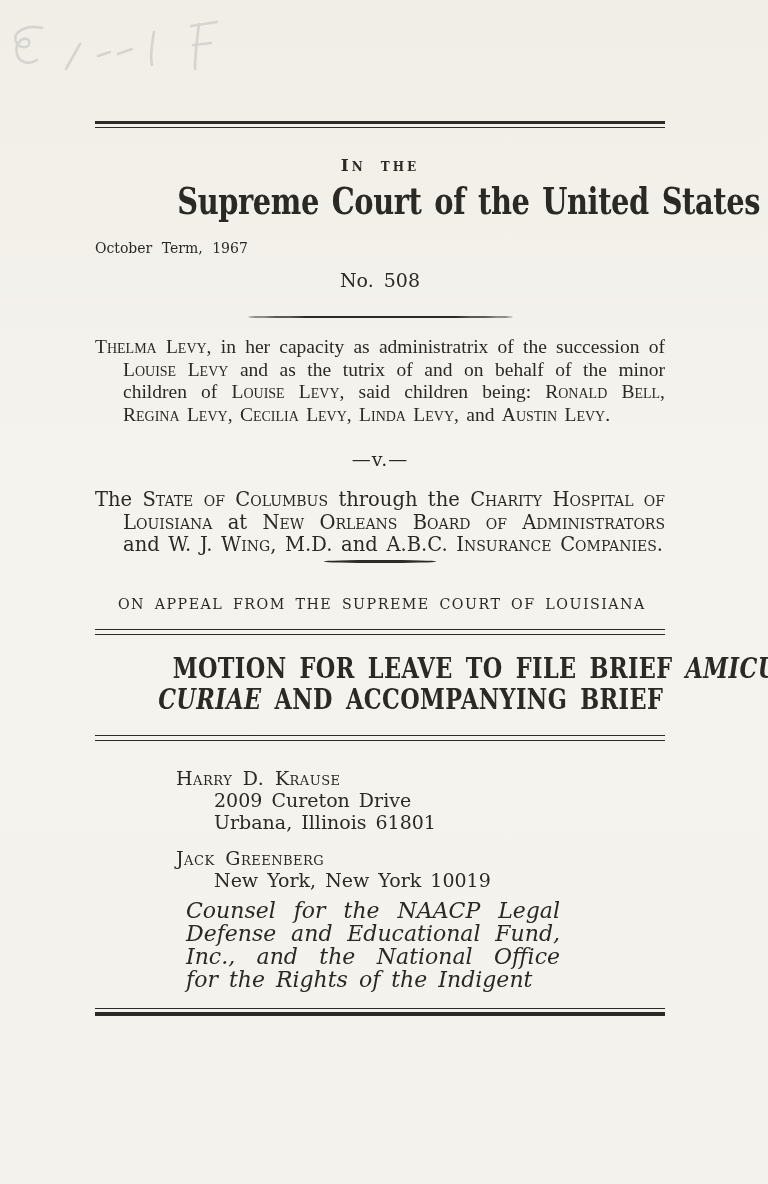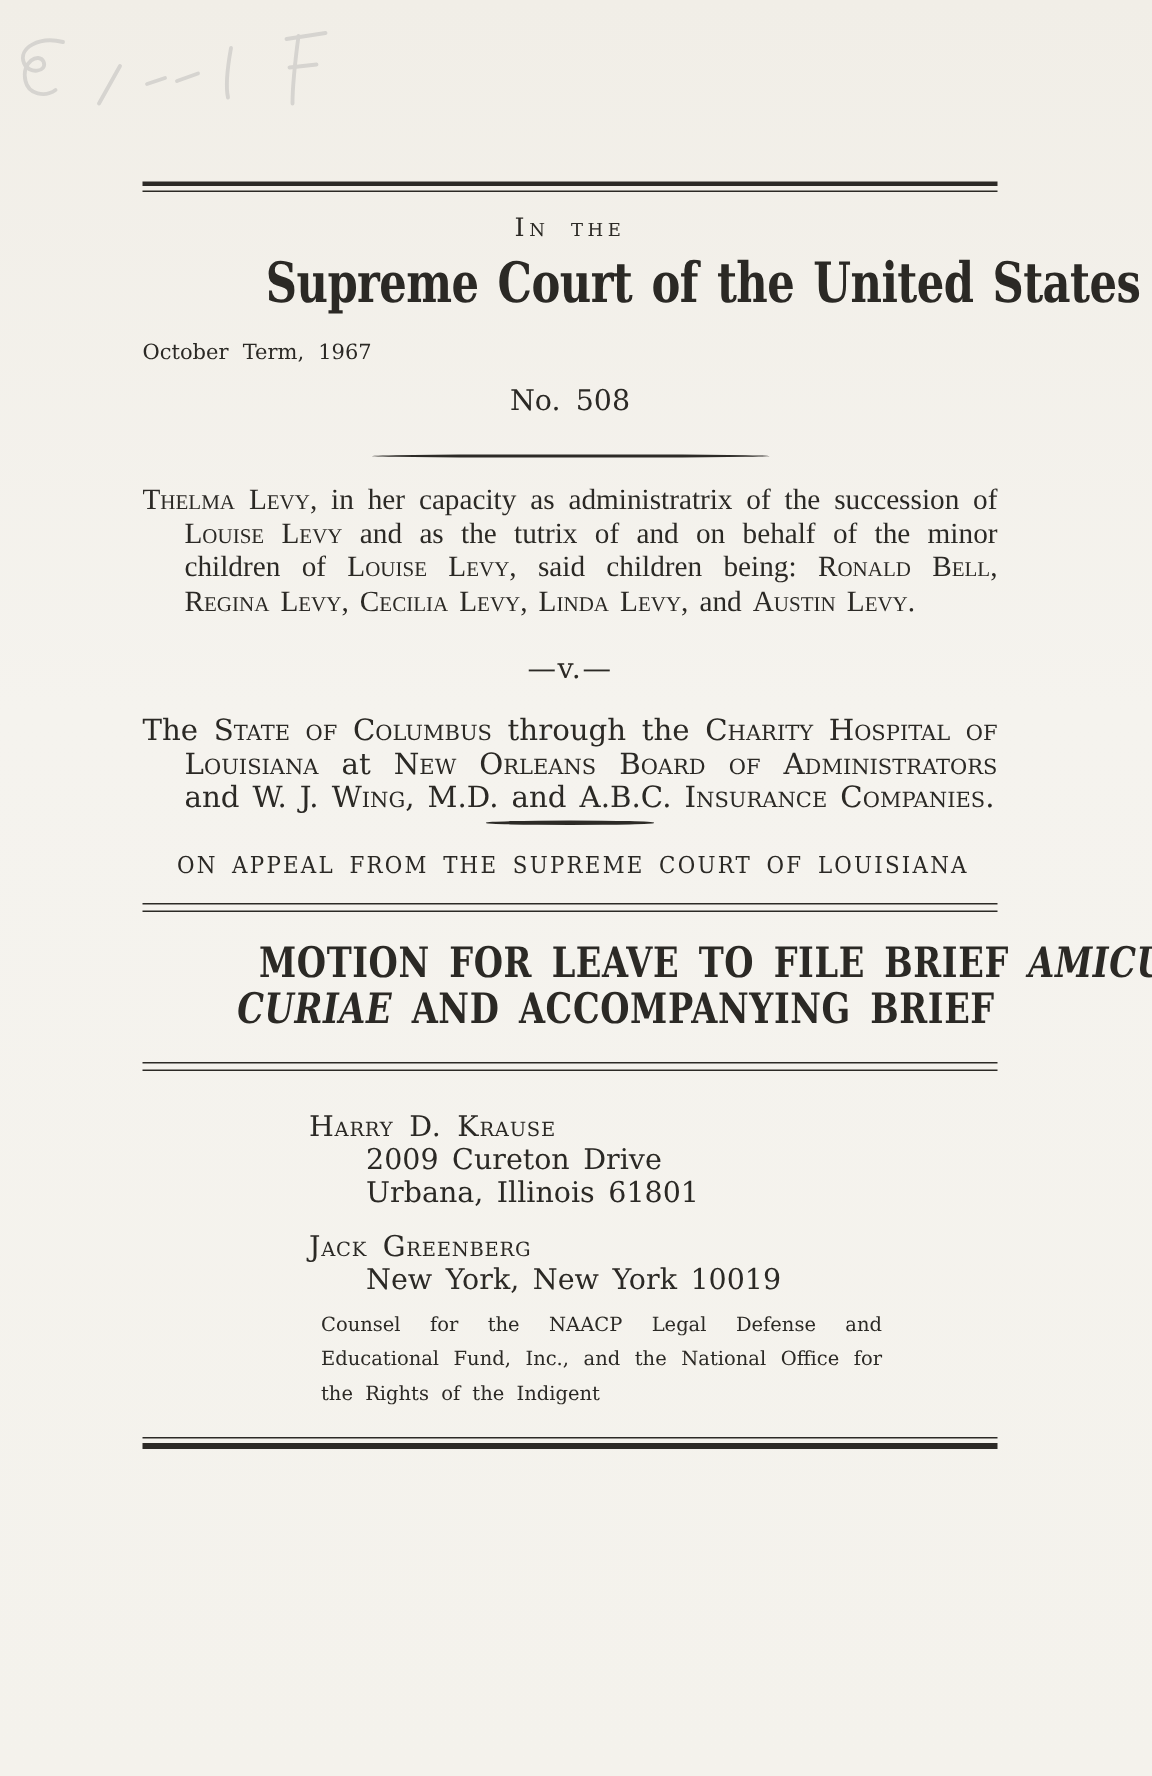--- a/index.html
+++ b/index.html
@@ -14,52 +14,52 @@
   
   .rule{width:100%;}
   .rule-thickthin{border-top:3.6px solid #2c2a26;border-bottom:1.4px solid #2c2a26;height:2.6px;}
   .rule-eq{border-top:1.8px solid #2c2a26;border-bottom:1.8px solid #2c2a26;height:4.2px;}
   .rule-thinthick{border-top:1.4px solid #2c2a26;border-bottom:4.4px solid #2c2a26;height:3.4px;}
   .rule-short{height:2.8px;background:#2c2a26;border-radius:50%/50%;}
   .rule-short-1{width:265px;margin:24px auto 0 auto;}
   .rule-short-2{width:112px;margin:3px auto 0 auto;}
 
   
-  .in-the{margin-top:15px;text-align:center;font-variant:small-caps;font-size:17px;line-height:18px;letter-spacing:3px;word-spacing:6px;}
+  .in-the{margin-top:28px;text-align:center;font-variant:small-caps;font-size:17px;line-height:18px;letter-spacing:3px;word-spacing:6px;font-weight:bold;}
   .court-name{margin-top:6px;line-height:42px;white-space:nowrap;}
   .court-name .stretch{display:inline-block;transform:scaleX(0.78);transform-origin:50% 50%;
     font-weight:bold;font-size:37px;letter-spacing:-0.5px;word-spacing:4px;}
   .term-line{margin-top:6px;font-size:14px;line-height:24px;word-spacing:5px;}
   .docket-line{margin-top:8px;text-align:center;font-size:19px;line-height:24px;word-spacing:4px;}
 
   
   .party{font-size:19.5px;line-height:22.5px;text-align:justify;word-spacing:2.5px;
     padding-left:28px;text-indent:-28px;}
   .party-1{margin-top:18px;font-family:Liberation Serif, serif;}
   .party-2{margin-top:20px;}
   .sc{font-variant:small-caps;}
   .it{font-style:italic;}
   .v-sep{margin-top:23px;text-align:center;font-size:19px;line-height:20px;letter-spacing:1px;}
-  .appeal{margin-top:18px;text-align:center;font-size:15.5px;line-height:18px;white-space:nowrap;}
+  .appeal{margin-top:32px;text-align:center;font-size:15.5px;line-height:18px;white-space:nowrap;}
   .appeal .stretch{display:inline-block;transform:scaleX(0.92);letter-spacing:1.6px;word-spacing:4px;}
   .rule-above-title{margin-top:16px;}
   .rule-below-title{margin-top:18px;}
 
   
   .doc-title{margin-top:20px;text-align:center;font-weight:bold;}
   .doc-title .line{line-height:27px;white-space:nowrap;}
   .doc-title .stretch{display:inline-block;transform:scaleX(0.8);transform-origin:50% 50%;
     font-size:28px;letter-spacing:0.5px;word-spacing:6px;}
 
   
-  .counsel{margin-top:26px;margin-left:111px;font-size:19px;}
+  .counsel{margin-top:26px;margin-left:81px;font-size:19px;}
   .counsel .group-2{margin-top:14px;}
   .counsel .name{font-variant:small-caps;line-height:22px;letter-spacing:0.5px;word-spacing:4px;}
   .counsel .addr{margin-left:38px;line-height:22px;word-spacing:3px;}
-  .role{margin-top:8px;margin-left:119px;width:374px;font-size:13px;
+  .role{margin-top:8px;margin-left:91px;width:374px;font-style:italic;font-size:22px;
     line-height:23px;text-align:justify;word-spacing:4px;}
   .rule-bottom{margin-top:17px;}
 
   
   .pencil{position:absolute;left:4px;top:12px;}
 </style>
 </head>
 <body>
 
 <div class="page">

